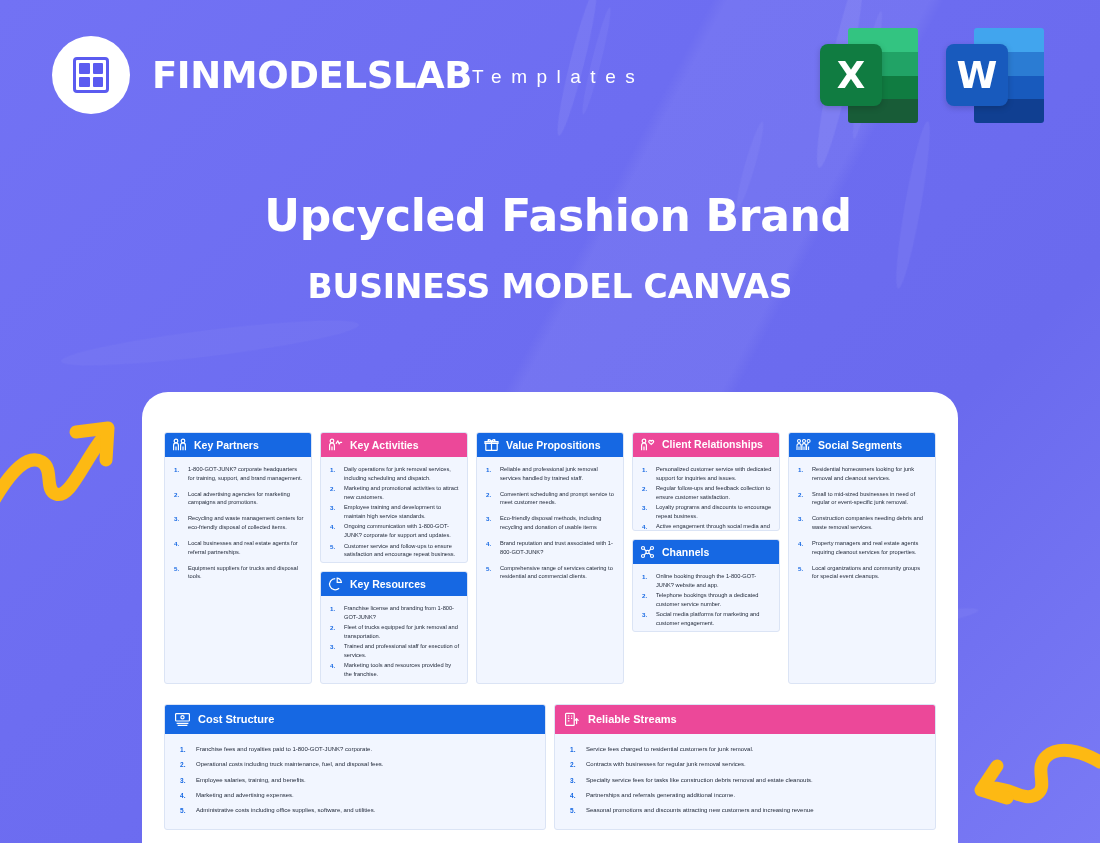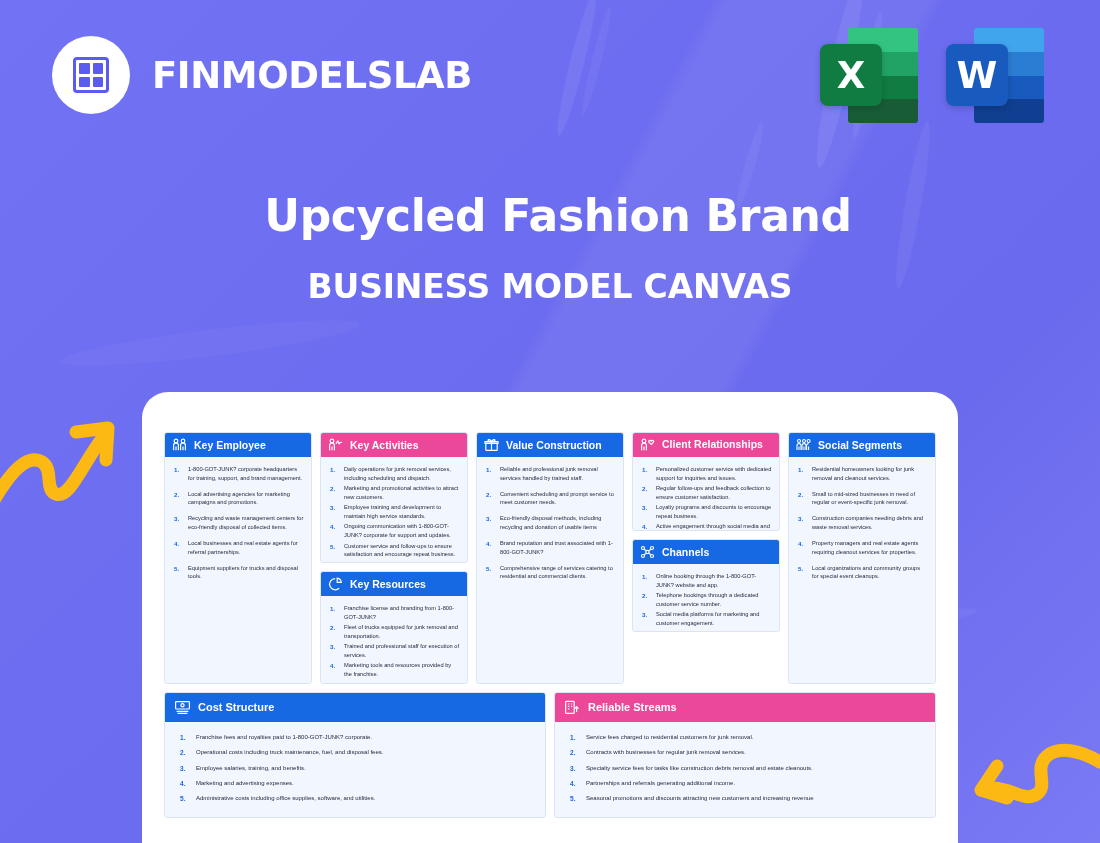--- a/index.html
+++ b/index.html
@@ -122,21 +122,21 @@
   }
   ol.items li::before {
     content: counter(it) ".";
     position: absolute; left: 2px; top: 0;
     color: #1668e3; font-weight: 700; font-size: 6.2px;
   }
   ol.items.spaced li { margin-bottom: 7px; }
   ol.items.tight li { margin-bottom: 1.5px; }
 
   
-  .grid-bottom { display: flex; gap: 8px; margin-top: 8px; }
+  .grid-bottom { display: flex; gap: 8px; margin-top: 20px; }
   .cell-wide { flex: 1; }
   .cell-wide .cell-head { font-size: 11px; padding: 7px 9px; }
   .cell-wide .cell-body { padding: 11px 11px 10px 11px; }
   .cell-wide ol.items li { font-size: 6px; margin-bottom: 6px; padding-left: 20px; }
   .cell-wide ol.items li::before { left: 4px; font-size: 6.5px; }
 </style>
 </head>
 <body>
 
 <div class="page">
@@ -154,20 +154,21 @@
     <div class="logo-circle">
       <div class="logo-grid">
           <i></i>
           <i></i>
           <i></i>
           <i></i>
         </div>
     </div>
     <div class="brandtext">
       <div class="brand-main">FINMODELSLAB</div>
+      <div class="brand-sub">Templates</div>
     </div>
   </div>
 
   <div class="office-icons">
     <div class="oicon excel">
       <div class="sheet">
           <span></span>
           <span></span>
           <span></span>
           <span></span>
@@ -209,21 +210,21 @@
           <div class="cell-head blue">
             <span class="hicon">
               <svg width="15" height="14" viewBox="0 0 15 14" fill="none" stroke="#fff" stroke-width="1.2">
                 <circle cx="4" cy="3" r="1.8"></circle>
                   <circle cx="11" cy="3" r="1.8"></circle>
                 <path d="M1.6 12.2V7.2a2.4 2.4 0 012.4-2.4 2.4 2.4 0 012.4 2.4v5"></path>
                 <path d="M8.6 12.2V7.2A2.4 2.4 0 0111 4.8a2.4 2.4 0 012.4 2.4v5"></path>
                 <path d="M4 8.4v3.8M11 8.4v3.8"></path>
               </svg>
             </span>
-            <span>Key Employee</span>
+            <span>Key Partners</span>
           </div>
           <div class="cell-body">
             <ol class="items spaced">
               <li>1-800-GOT-JUNK? corporate headquarters for training, support, and brand management.</li>
               <li>Local advertising agencies for marketing campaigns and promotions.</li>
               <li>Recycling and waste management centers for eco-friendly disposal of collected items.</li>
               <li>Local businesses and real estate agents for referral partnerships.</li>
               <li>Equipment suppliers for trucks and disposal tools.</li>
             </ol>
           </div>
@@ -279,21 +280,21 @@
       <div class="col col-w">
         <div class="cell" style="height:252px">
           <div class="cell-head blue">
             <span class="hicon">
               <svg width="15" height="14" viewBox="0 0 15 14" fill="none" stroke="#fff" stroke-width="1.2">
                 <rect x="1.8" y="5.4" width="11.4" height="7" rx="0.6"></rect>
                 <path d="M1 3.6h13v1.8H1zM7.5 3.6v8.8"></path>
                 <path d="M7.5 3.6C6.6 2 5.6 1.2 4.6 1.6c-1 .4-.8 2 2.9 2zM7.5 3.6c.9-1.6 1.9-2.4 2.9-2 1 .4.8 2-2.9 2z"></path>
               </svg>
             </span>
-            <span>Value Construction</span>
+            <span>Value Propositions</span>
           </div>
           <div class="cell-body">
             <ol class="items spaced">
               <li>Reliable and professional junk removal services handled by trained staff.</li>
               <li>Convenient scheduling and prompt service to meet customer needs.</li>
               <li>Eco-friendly disposal methods, including recycling and donation of usable items</li>
               <li>Brand reputation and trust associated with 1-800-GOT-JUNK?</li>
               <li>Comprehensive range of services catering to residential and commercial clients.</li>
             </ol>
           </div>

